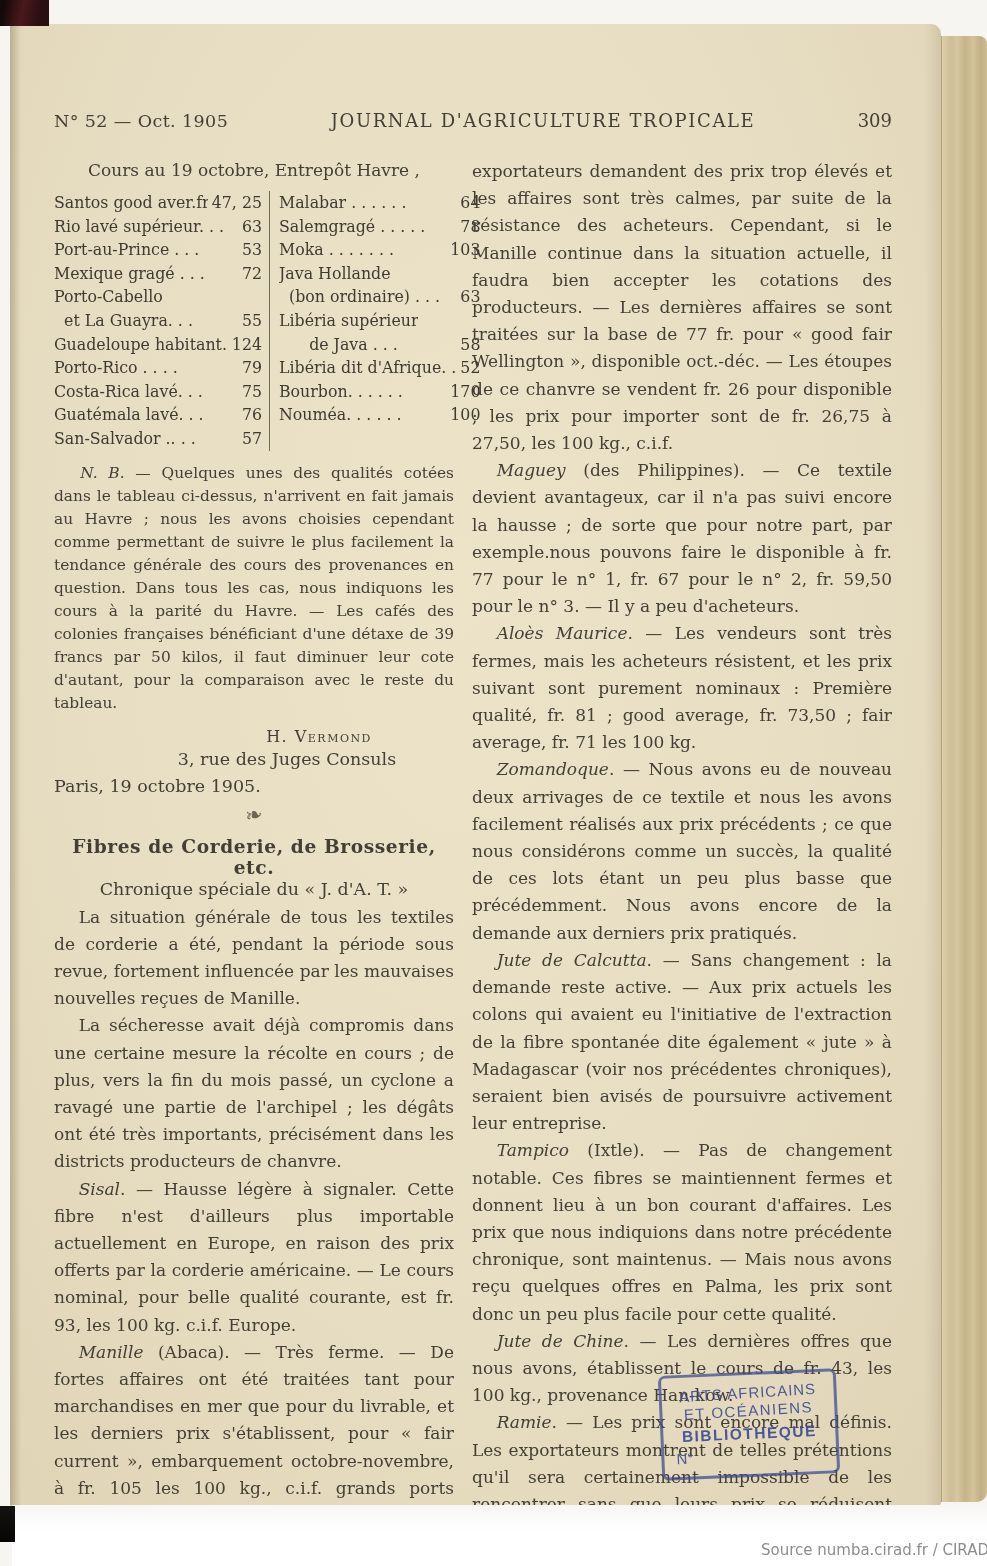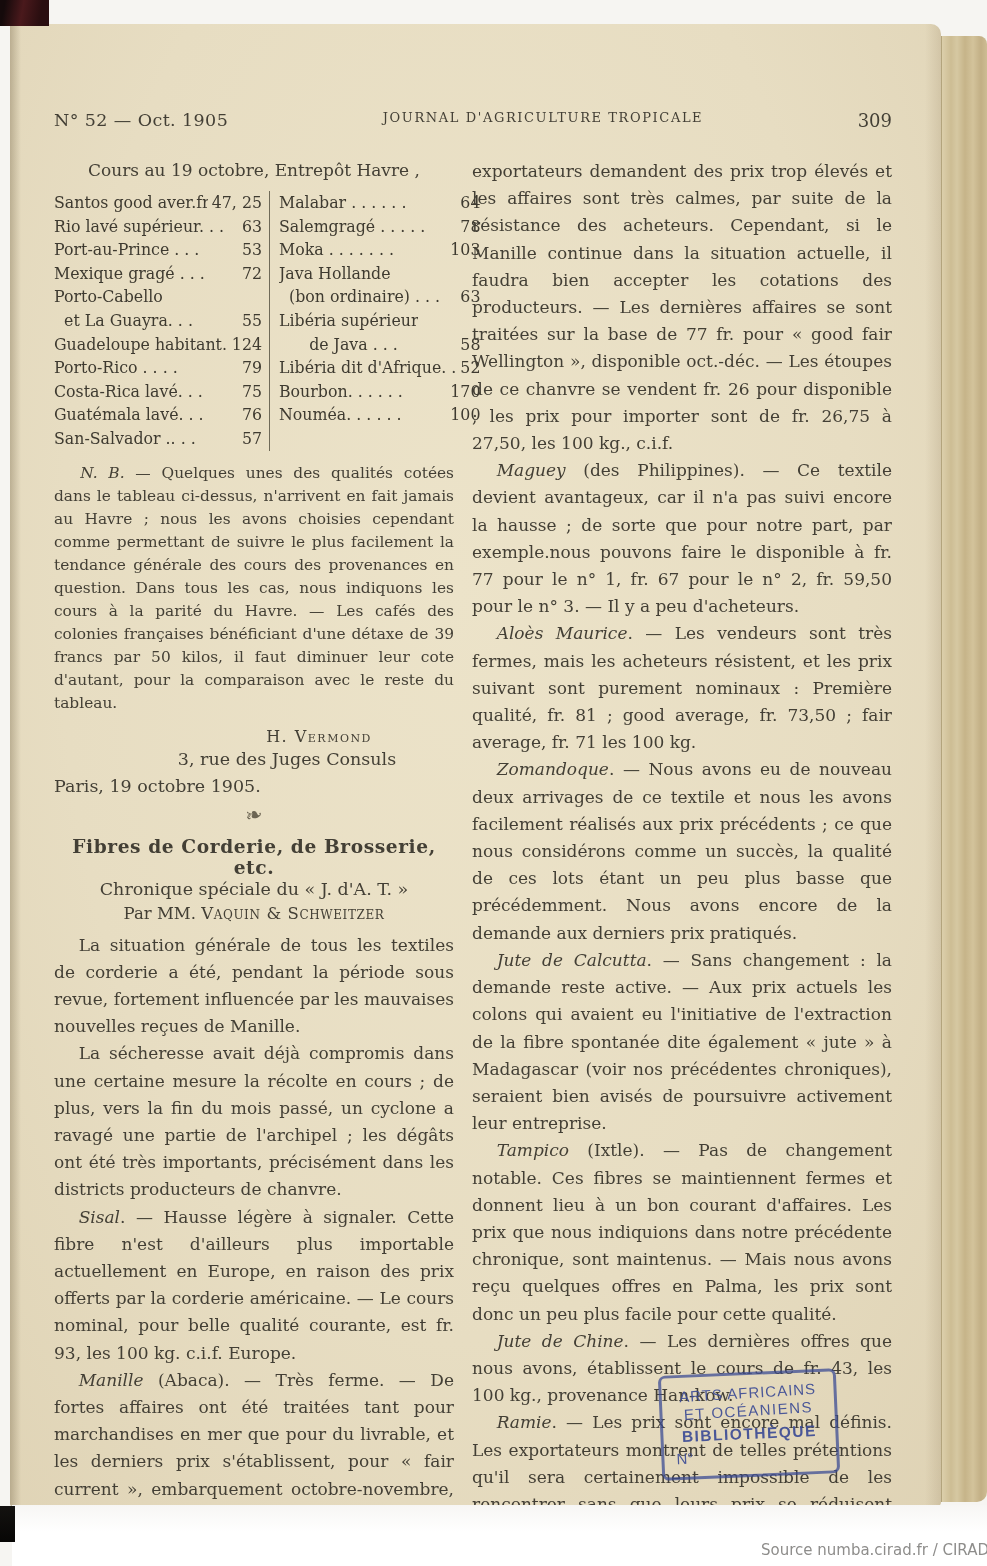--- a/index.html
+++ b/index.html
@@ -24,23 +24,23 @@
     background:
       linear-gradient(90deg,rgba(120,105,75,.38) 0,rgba(120,105,75,0) 11px),
       linear-gradient(270deg,rgba(150,130,95,.22) 0,rgba(150,130,95,0) 16px),
       radial-gradient(ellipse at 48% 38%,#ece3c9 0%,#e7ddc2 58%,#dfd3b5 100%);
     border-radius:2px 10px 4px 2px;}
   .page-edges{position:absolute;left:941px;top:36px;width:45px;height:1466px;
     border-left:1px solid #b3a47d;border-radius:0 8px 10px 0;
     background:linear-gradient(90deg,#dccfab 0px,#cdbd94 9px,#d6c8a2 15px,#c6b489 23px,#d3c39b 31px,#c2af85 39px,#cebd94 45px);}
   
   .content{position:absolute;left:44px;top:86px;width:838px;}
-  .hdr{display:flex;align-items:flex-start;}
+  .hdr{display:flex;align-items:center;}
   .hdr .issue{width:210px;font-size:17.5px;letter-spacing:.4px;white-space:nowrap;}
-  .hdr .title{flex:1;text-align:center;font-size:13px;letter-spacing:1.6px;white-space:nowrap;}
+  .hdr .title{flex:1;text-align:center;font-size:18px;letter-spacing:1.6px;white-space:nowrap;}
   .hdr .pageno{width:70px;text-align:right;font-size:18px;}
   .cols{display:flex;gap:18px;margin-top:27px;}
   .col-left{width:400px;}
   .col-right{width:420px;}
   
   .cap{text-align:center;font-size:17px;margin:0;line-height:24px;}
   .cap .frac{font-size:13px;vertical-align:1px;}
   .price-table{display:flex;margin-top:9px;font-size:15.8px;line-height:23.6px;color:#3e3a30;}
   .pt-col{display:flex;flex-direction:column;}
   .pt-col.ptl{width:208px;padding-right:7px;border-right:1px solid #6f6a58;}
@@ -207,21 +207,20 @@
         <p class="nb"><i class="lead">N. B.</i><span> — Quelques unes des qualités cotées dans le tableau ci-dessus, n'arrivent en fait jamais au Havre ; nous les avons choisies cependant comme permettant de suivre le plus facilement la tendance générale des cours des provenances en question. Dans tous les cas, nous indiquons les cours à la parité du Havre. — Les cafés des colonies françaises bénéficiant d'une détaxe de 39 francs par 50 kilos, il faut diminuer leur cote d'autant, pour la comparaison avec le reste du tableau.</span></p>
 
         <div class="sig-name">H. Vermond</div>
         <div class="sig-addr">3, rue des Juges Consuls</div>
         <div class="sig-date">Paris, 19 octobre 1905.</div>
 
         <div class="ornament"><span>❧</span></div>
 
         <div class="sec-title">Fibres de Corderie, de Brosserie, etc.</div>
         <div class="sec-sub">Chronique spéciale du « J. d'A. T. »</div>
-        <div class="sec-by"><span>Par MM. </span><span class="sc">Vaquin &amp; Schweitzer</span></div>
 
         <div class="paras">
 
             <p><i class="lead"></i><span>La situation générale de tous les textiles de corderie a été, pendant la période sous revue, fortement influencée par les mauvaises nouvelles reçues de Manille.</span></p>
 
             <p><i class="lead"></i><span>La sécheresse avait déjà compromis dans une certaine mesure la récolte en cours ; de plus, vers la fin du mois passé, un cyclone a ravagé une partie de l'archipel ; les dégâts ont été très importants, précisément dans les districts producteurs de chanvre.</span></p>
 
             <p><i class="lead">Sisal</i><span>. — Hausse légère à signaler. Cette fibre n'est d'ailleurs plus importable actuellement en Europe, en raison des prix offerts par la corderie américaine. — Le cours nominal, pour belle qualité courante, est fr. 93, les 100 kg. c.i.f. Europe.</span></p>
 
             <p><i class="lead">Manille</i><span> (Abaca). — Très ferme. — De fortes affaires ont été traitées tant pour marchandises en mer que pour du livrable, et les derniers prix s'établissent, pour « fair current », embarquement octobre-novembre, à fr. 105 les 100 kg., c.i.f. grands ports d'Europe. Les vendeurs de Manille sont d'ailleurs très peu pressés de céder leur marchandise, attendant des prix encore plus élevés.</span></p>

